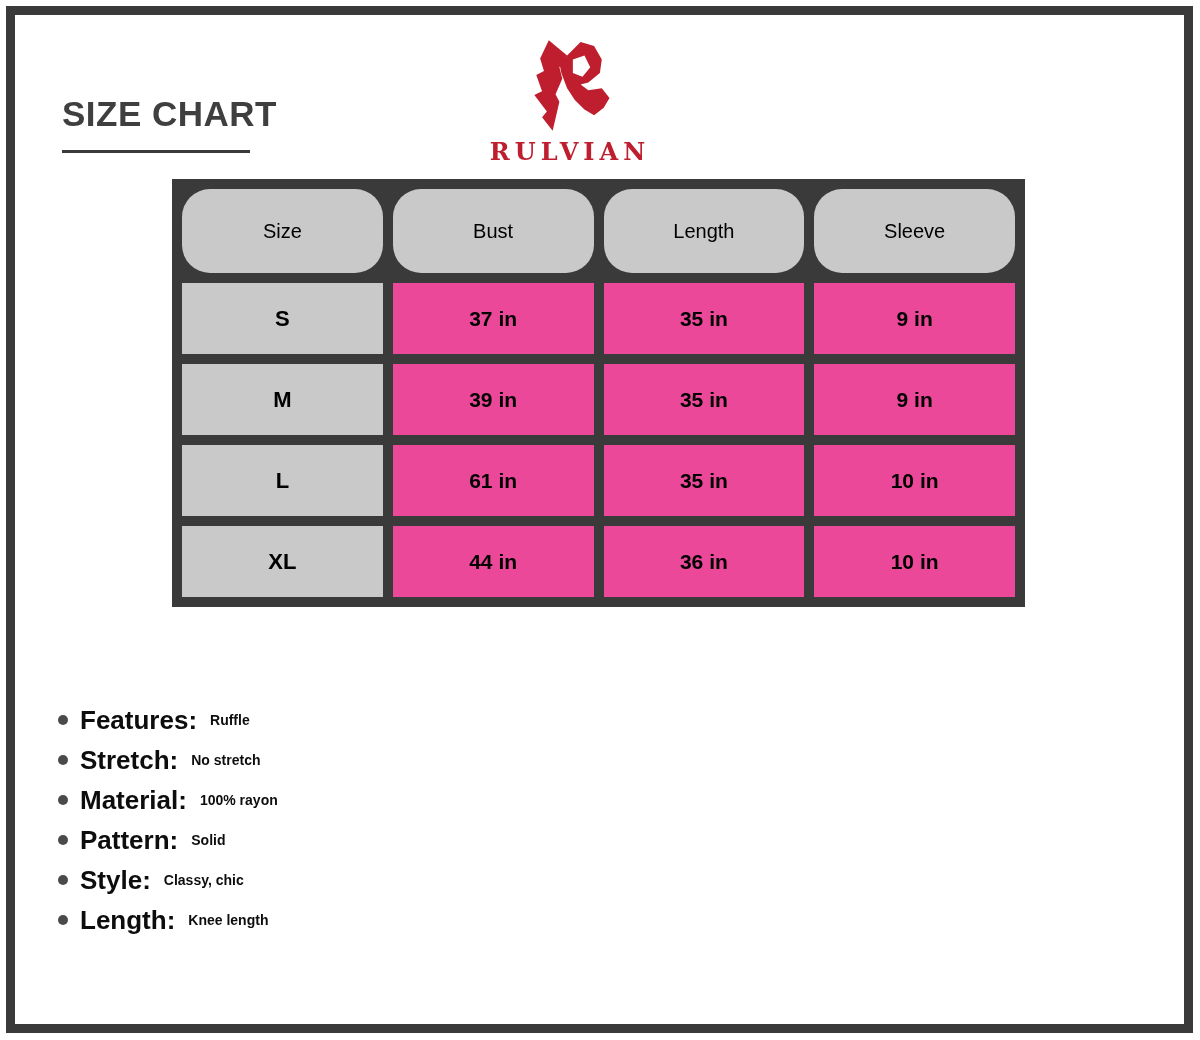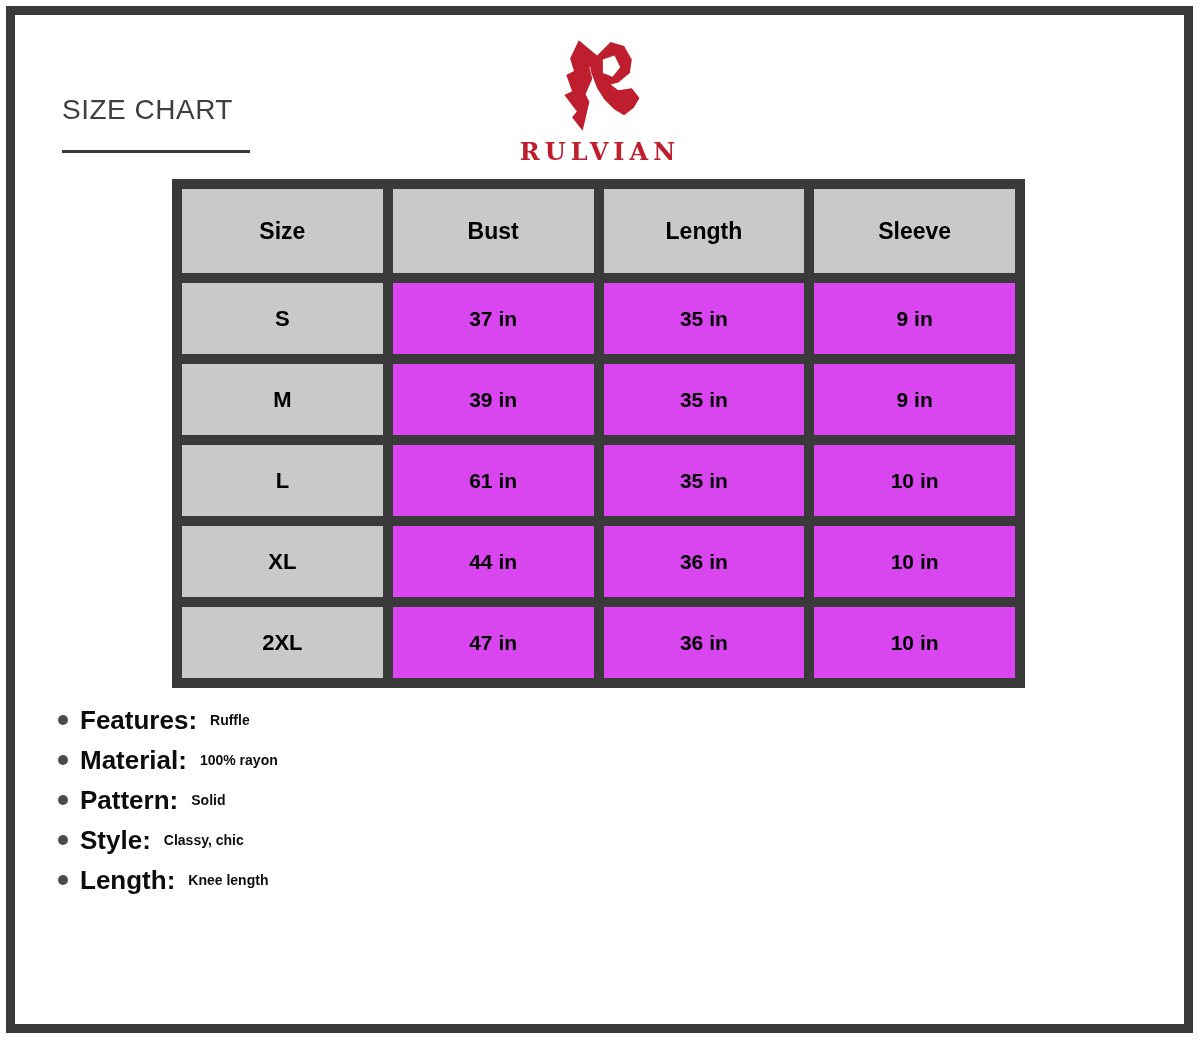--- a/index.html
+++ b/index.html
@@ -23,36 +23,36 @@
     top: 6px;
     right: 7px;
     bottom: 7px;
     border: 9px solid #3a3a3a;
     pointer-events: none;
   }
   .page-title {
     position: absolute;
     left: 62px;
     top: 94px;
-    font-size: 28px;
-    font-weight: normal;
+    font-size: 35px;
+    font-weight: bold;
     color: #3f3f3f;
     letter-spacing: 0.5px;
   }
   .title-underline {
     position: absolute;
     left: 62px;
     top: 150px;
     width: 188px;
     height: 3px;
     background: #3a3a3a;
   }
   .brand-logo {
     position: absolute;
-    left: 495px;
+    left: 465px;
     top: 34px;
     width: 210px;
     text-align: center;
   }
   .brand-logo svg {
     display: block;
     margin: 0 auto;
   }
   .brand-wordmark {
     margin-top: 1px;
@@ -68,27 +68,28 @@
     top: 179px;
     width: 853px;
     border-collapse: separate;
     border-spacing: 10px;
     background: #3a3a3a;
     table-layout: fixed;
   }
   table.size-chart th {
     background: #c9c9c9;
     height: 82px;
-    font-size: 23px;
-    font-weight: bold;
+    font-size: 20px;
+    font-weight: normal;
     color: #000000;
     text-align: center;
+    border-radius: 28px;
   }
   table.size-chart td {
-    background: #d946ef;
+    background: #ec4899;
     height: 69px;
     font-size: 21px;
     font-weight: bold;
     color: #000000;
     text-align: center;
   }
   table.size-chart td.size-col {
     background: #c9c9c9;
     font-size: 22px;
   }
@@ -173,37 +174,36 @@
         <td>61 in</td>
         <td>35 in</td>
         <td>10 in</td>
       </tr>
       <tr>
         <td class="size-col">XL</td>
         <td>44 in</td>
         <td>36 in</td>
         <td>10 in</td>
       </tr>
-      <tr>
-        <td class="size-col">2XL</td>
-        <td>47 in</td>
-        <td>36 in</td>
-        <td>10 in</td>
-      </tr>
     </tbody>
   </table>
 
   <div class="specs-list">
     <div class="spec-item">
       <span class="spec-bullet"></span>
       <span class="spec-label">Features:</span>
       <span class="spec-value">Ruffle</span>
     </div>
     <div class="spec-item">
       <span class="spec-bullet"></span>
+      <span class="spec-label">Stretch:</span>
+      <span class="spec-value">No stretch</span>
+    </div>
+    <div class="spec-item">
+      <span class="spec-bullet"></span>
       <span class="spec-label">Material:</span>
       <span class="spec-value">100% rayon</span>
     </div>
     <div class="spec-item">
       <span class="spec-bullet"></span>
       <span class="spec-label">Pattern:</span>
       <span class="spec-value">Solid</span>
     </div>
     <div class="spec-item">
       <span class="spec-bullet"></span>

